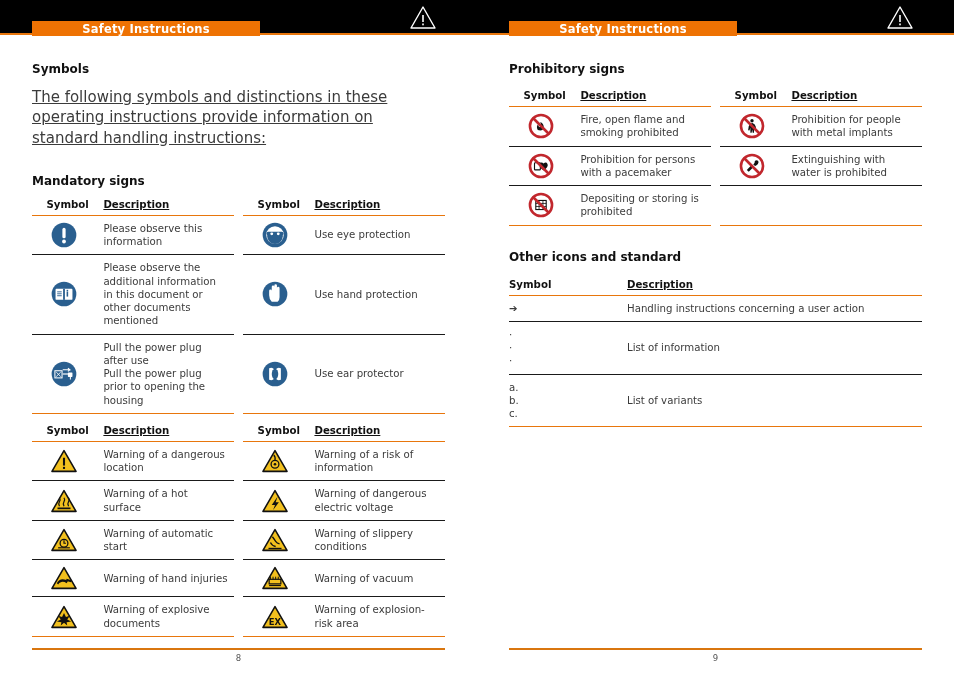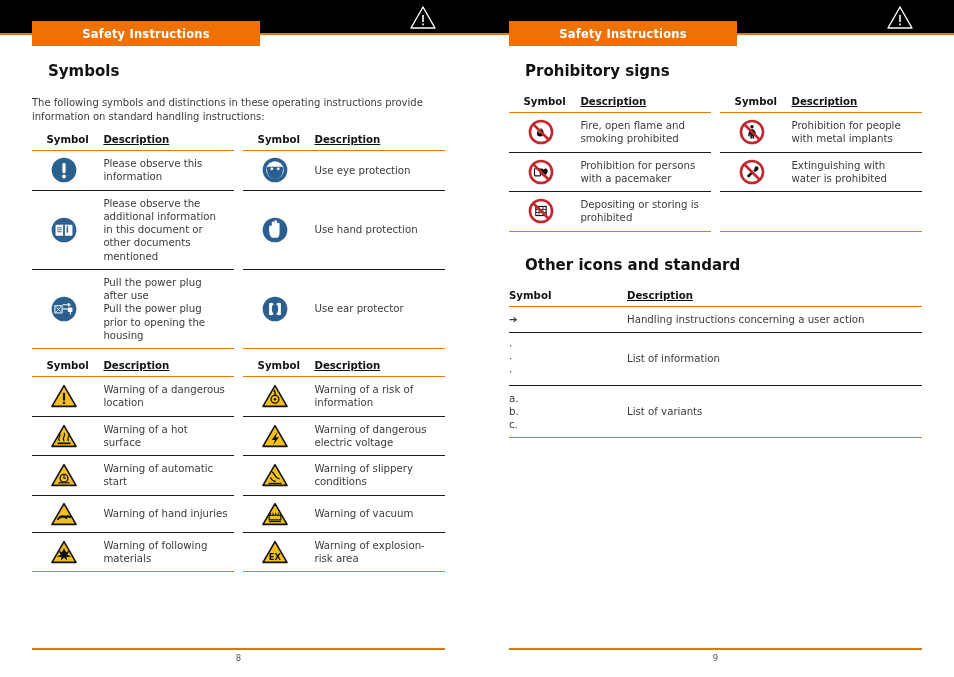--- a/index.html
+++ b/index.html
@@ -16,43 +16,43 @@
   
   .header-band {
     position: absolute; top: 0; left: 0; width: 477px; height: 33px;
     background: #000000;
   }
   .header-rule {
     position: absolute; top: 33px; left: 0; width: 477px; height: 2px;
     background: #e8760c;
   }
   .header-tab {
-    position: absolute; top: 21px; left: 32px; width: 228px; height: 25px;
+    position: absolute; top: 21px; left: 32px; width: 228px; height: 15px;
     background: #ee7203;
     color: #ffffff;
     font-size: 11.5px; font-weight: bold;
     display: flex; align-items: center; justify-content: center;
     letter-spacing: .2px;
   }
   .warn-glyph {
     position: absolute; top: 5px; right: 40px;
     width: 28px; height: 25px;
   }
 
   
   .body { position: absolute; top: 33px; left: 0; width: 477px; height: 644px; }
   .content { position: absolute; left: 32px; top: 0; width: 413px; }
 
   h2.sec {
-    font-size: 15px; font-weight: bold; color: #111;
-    margin: 16px; padding: 0;
+    font-size: 12px; font-weight: bold; color: #111;
+    margin: 0; padding: 0;
   }
   p.intro {
-    font-size: 10px; color: #3b3b3b; line-height: 1.35;
-    margin: 0; padding: 0; width: 412px;
+    font-size: 15px; color: #3b3b3b; line-height: 1.35;
+    margin: 0; padding: 0; width: 412px; text-decoration: underline;
   }
 
   
   table.sym { border-collapse: collapse; width: 100%; table-layout: fixed; }
   table.sym th {
     font-size: 10.2px; font-weight: bold; color: #111;
     text-align: left; padding: 0 0 5px 0;
     border-bottom: 1.4px solid #e8760c;
     vertical-align: bottom;
   }
@@ -110,20 +110,21 @@
       <rect x="13.2" y="10" width="1.6" height="7" fill="#ffffff"></rect>
       <rect x="13.2" y="18.5" width="1.6" height="1.8" fill="#ffffff"></rect>
     </svg>
 
     <div class="body">
       <div class="content">
 
         <h2 class="sec" style="margin-top:29px;">Symbols</h2>
         <p class="intro" style="margin-top:11px;">The following symbols and distinctions in these operating instructions provide information on standard handling instructions:</p>
 
+        <h2 class="sec" style="margin-top:26px;">Mandatory signs</h2>
 
         <table class="sym" style="margin-top:11px;">
           <colgroup>
               <col class="c-sym">
               <col class="c-desc">
               <col class="c-gap">
               <col class="c-sym">
               <col class="c-desc">
             </colgroup>
           <thead>
@@ -316,21 +317,21 @@
               <td class="desc">Warning of vacuum</td>
             </tr>
 
             <tr class="last">
               <td class="sym-cell">
                 <svg class="icon" width="26" height="24" viewBox="0 0 40 36">
                   <path d="M20 2 L38.5 34 L1.5 34 Z" fill="#f2c01e" stroke="#111" stroke-width="2.4" stroke-linejoin="round"></path>
                   <path d="M20 12 l3 6 l6 -2 l-4 6 l6 3 l-7 1 l1 5 l-5 -4 l-5 4 l1 -5 l-7 -1 l6 -3 l-4 -6 l6 2 Z" fill="#111"></path>
                 </svg>
               </td>
-              <td class="desc">Warning of following materials</td>
+              <td class="desc">Warning of explosive documents</td>
               <td class="sp"></td>
               <td class="sym-cell">
                 <svg class="icon" width="26" height="24" viewBox="0 0 40 36">
                   <path d="M20 2 L38.5 34 L1.5 34 Z" fill="#f2c01e" stroke="#111" stroke-width="2.4" stroke-linejoin="round"></path>
                   <text x="20" y="30" font-family="DejaVu Sans, sans-serif" font-size="13" font-weight="bold" fill="#111" text-anchor="middle">EX</text>
                 </svg>
               </td>
               <td class="desc">Warning of explosion-risk area</td>
             </tr>
           </tbody>

